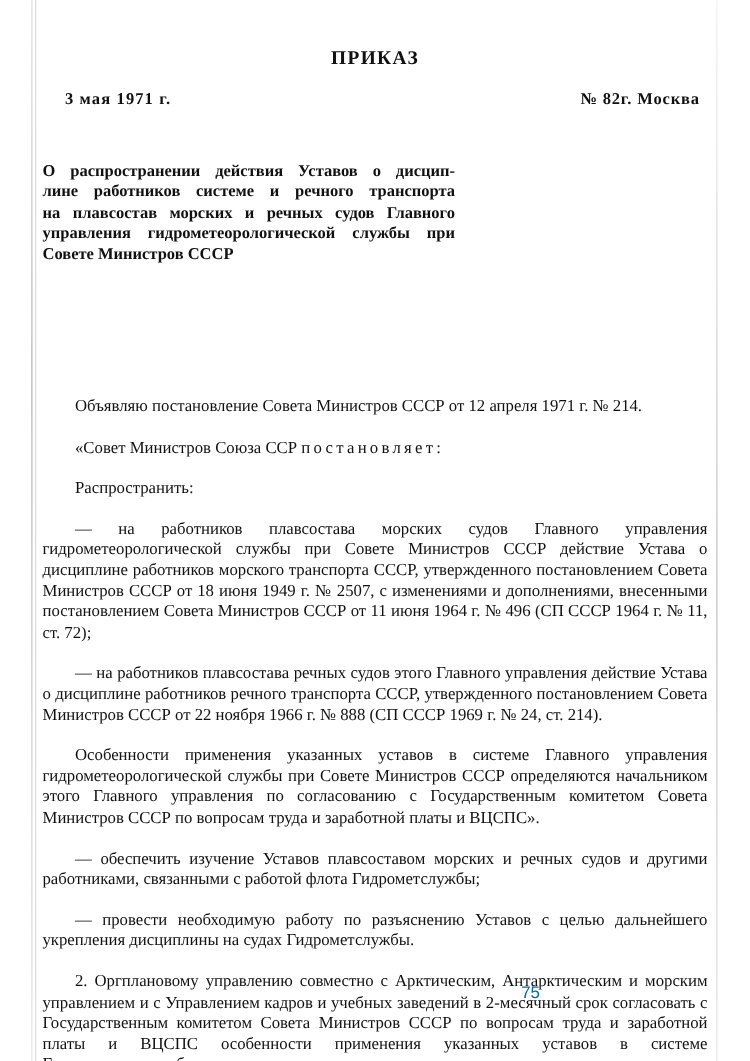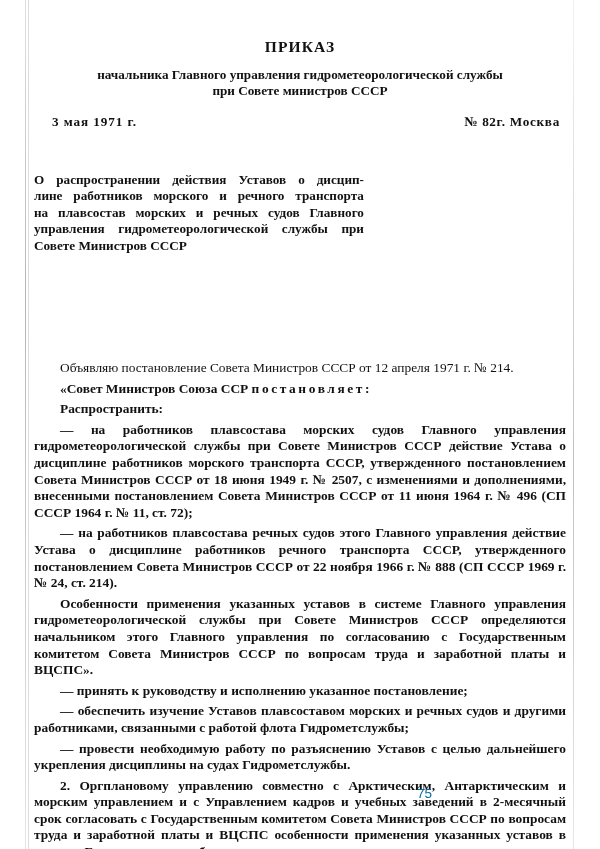--- a/index.html
+++ b/index.html
@@ -93,21 +93,21 @@
     font-size: 13.4px;
     line-height: 16.6px;
   }
   p.para {
     margin: 0;
     text-align: justify;
     text-justify: inter-word;
     hyphens: manual;
   }
   p.para.indent { text-indent: 26px; }
-  p.para + p.para { margin-top: 4px; font-weight: bold; }
+  p.para + p.para { margin-top: 16px; }
 
   .spaced { letter-spacing: 2.6px; }
 
   
   .order-head {
     text-align: center;
     font-size: 14px;
     letter-spacing: 1.2px;
     margin: 16px 0 12px 0;
   }
@@ -128,44 +128,40 @@
 <div class="page">
 
   <div class="scan-line gutter-outer"></div>
   <div class="scan-line gutter-inner"></div>
   <div class="scan-line edge-right"></div>
 
   <div class="content">
 
     <h1 class="doc-title">ПРИКАЗ</h1>
 
-    <div class="doc-subtitle">
-      <span class="ln">начальника Главного управления гидрометеорологической службы</span>
-      <span class="ln">при Совете министров СССР</span>
-    </div>
 
     <div class="meta-row">
       <span class="meta-date">3 мая 1971 г.</span>
       <span class="meta-number">№ 82</span>
       <span class="meta-city">г. Москва</span>
     </div>
 
     <div class="subject">
       <span class="ln justify">
           <span>О</span>
           <span>распространении</span>
           <span>действия</span>
           <span>Уставов</span>
           <span>о</span>
           <span>дисцип-</span>
         </span>
       <span class="ln justify">
           <span>лине</span>
           <span>работников</span>
-          <span>морского</span>
+          <span>системе</span>
           <span>и</span>
           <span>речного</span>
           <span>транспорта</span>
         </span>
       <span class="ln justify">
           <span>на</span>
           <span>плавсостав</span>
           <span>морских</span>
           <span>и</span>
           <span>речных</span>
@@ -192,21 +188,20 @@
       <p class="para indent">Распространить:</p>
 
       <p class="para indent">— на работников плавсостава морских судов Главного управления гидрометеорологической службы при Совете Министров СССР действие Устава о дисциплине работников морского транспорта СССР, утвержденного постановлением Совета Министров СССР от 18 июня 1949 г. № 2507, с изменениями и дополнениями, внесенными постановлением Совета Министров СССР от 11 июня 1964 г. № 496 (СП СССР 1964 г. № 11, ст. 72);</p>
 
       <p class="para indent">— на работников плавсостава речных судов этого Главного управления действие Устава о дисциплине работников речного транспорта СССР, утвержденного постановлением Совета Министров СССР от 22 ноября 1966 г. № 888 (СП СССР 1969 г. № 24, ст. 214).</p>
 
       <p class="para indent">Особенности применения указанных уставов в системе Главного управления гидрометеорологической службы при Совете Министров СССР определяются начальником этого Главного управления по согласованию с Государственным комитетом Совета Министров СССР по вопросам труда и заработной платы и ВЦСПС».</p>
 
 
 
-      <p class="para indent">— принять к руководству и исполнению указанное постановление;</p>
 
       <p class="para indent">— обеспечить изучение Уставов плавсоставом морских и речных судов и другими работниками, связанными с работой флота Гидрометслужбы;</p>
 
       <p class="para indent">— провести необходимую работу по разъяснению Уставов с целью дальнейшего укрепления дисциплины на судах Гидрометслужбы.</p>
 
       <p class="para indent">2. Оргплановому управлению совместно с Арктическим, Антарктическим и морским управлением и с Управлением кадров и учебных заведений в 2-месячный срок согласовать с Государственным комитетом Совета Министров СССР по вопросам труда и заработной платы и ВЦСПС особенности применения указанных уставов в системе Главгидрометслужбы.</p>
 
     </div>
 
   </div>

